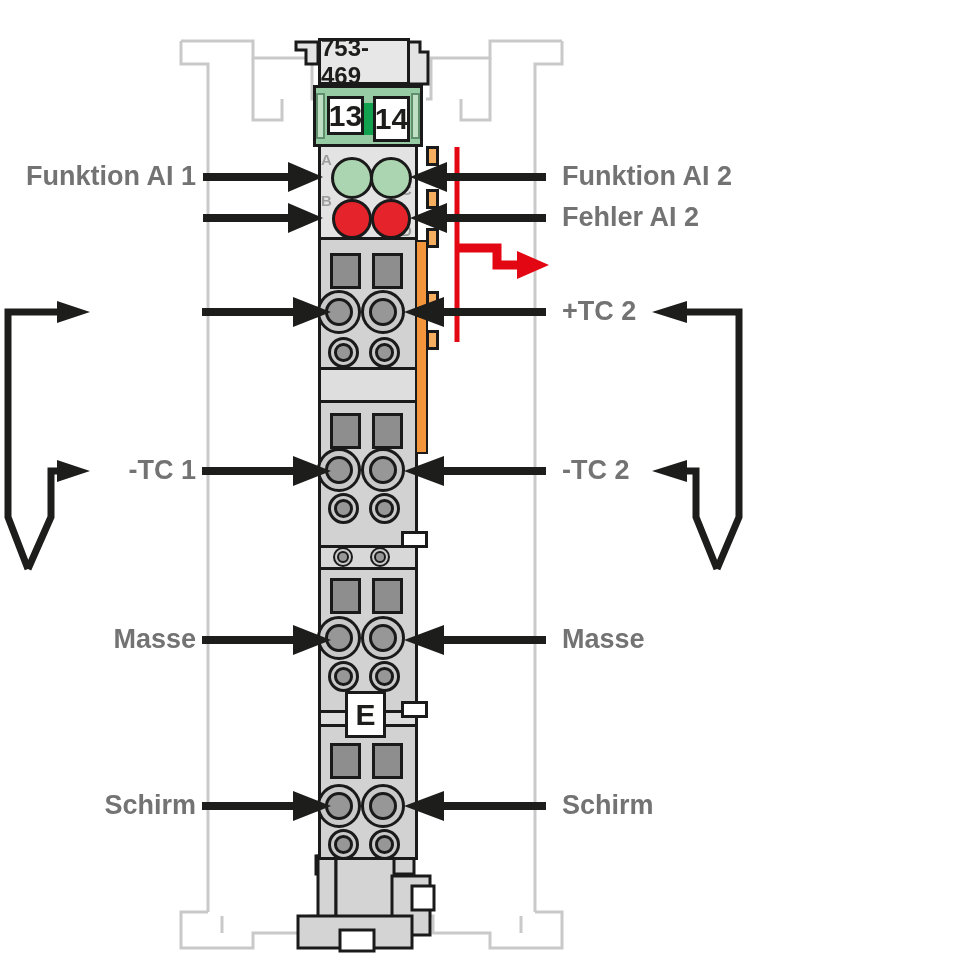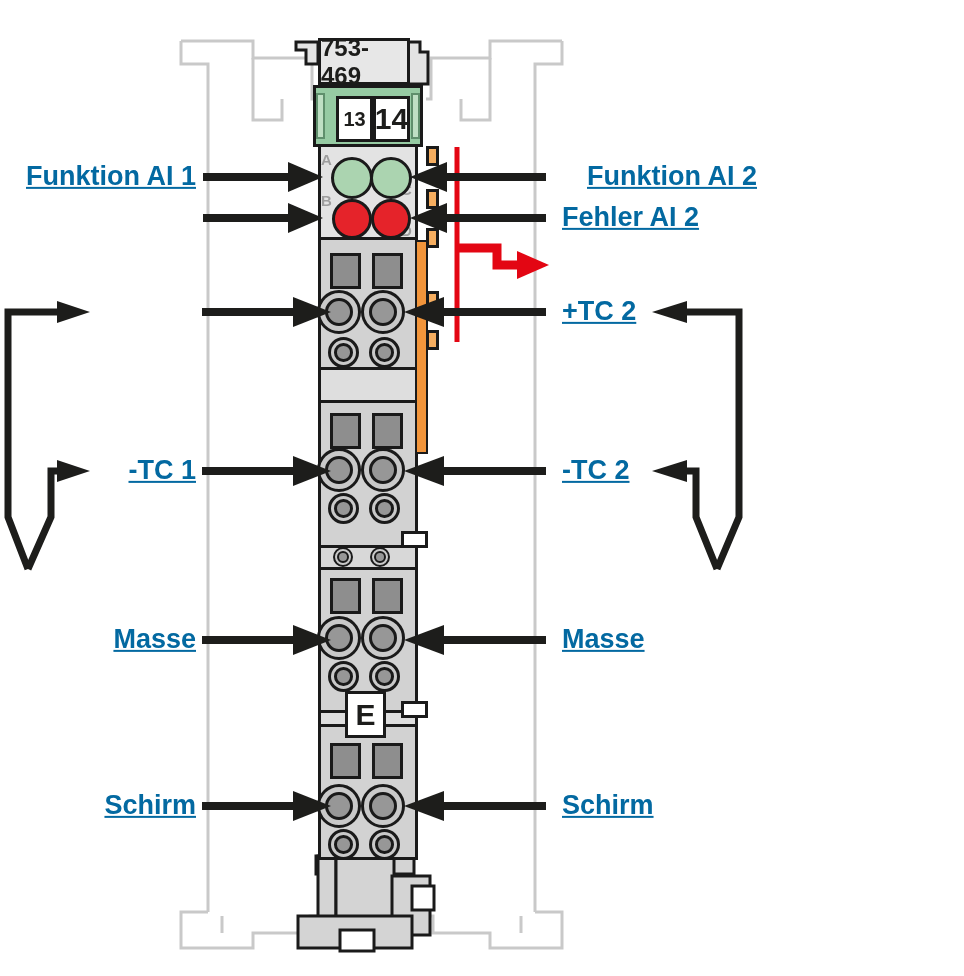--- a/index.html
+++ b/index.html
@@ -12,22 +12,22 @@
   .sq{position:absolute;box-sizing:border-box;width:31px;height:36px;background:#8e8e8e;border:3px solid #1a1a1a;}
   .ring{position:absolute;box-sizing:border-box;border-radius:50%;border:3px solid #1a1a1a;background:#c9c9c9;
         display:flex;align-items:center;justify-content:center;}
   .ring>div{box-sizing:border-box;border-radius:50%;border:3px solid #1a1a1a;background:#979797;width:74%;height:74%;}
   .led{position:absolute;box-sizing:border-box;border-radius:50%;border:3px solid #1a1a1a;}
   .whitebox{position:absolute;box-sizing:border-box;background:#fff;border:3px solid #1a1a1a;
             display:flex;align-items:center;justify-content:center;
             font-weight:700;color:#1d1d1b;}
   .notch{position:absolute;box-sizing:border-box;background:#fff;border:3px solid #1a1a1a;}
   .ltr{position:absolute;font:700 15px "Liberation Sans",sans-serif;color:#9e9e9e;}
-  .lbl{position:absolute;font:700 27px "Liberation Sans",sans-serif;color:#0369a1;
-       white-space:nowrap;transform:translateY(-52%);text-decoration:underline;}
+  .lbl{position:absolute;font:700 27px "Liberation Sans",sans-serif;color:#737373;
+       white-space:nowrap;transform:translateY(-52%);}
   .lbl.l{left:0;width:196px;text-align:right;}
   .lbl.r{left:562px;}
   .tab{position:absolute;box-sizing:border-box;background:#f6ae60;border:3px solid #1a1a1a;}
 </style>
 </head>
 <body>
 
 <div class="stage">
 
   <svg width="964" height="976">
@@ -62,21 +62,21 @@
   </svg>
 
   <div class="sec" style="left:318px;top:38px;width:92px;height:47px;background:#e7e7e7;display:flex;align-items:center;justify-content:center;font:700 24px 'Liberation Sans',sans-serif;color:#1d1d1b;">
     <span>753-469</span>
   </div>
 
   <div class="sec" style="left:313px;top:85px;width:110px;height:62px;background:#96cba3;"></div>
   <div class="abs" style="left:316px;top:93px;width:9px;height:46px;background:#bfe0c4;border:2px solid #5f8f6c;"></div>
   <div class="abs" style="left:411px;top:93px;width:9px;height:46px;background:#bfe0c4;border:2px solid #5f8f6c;"></div>
   <div class="abs" style="left:357px;top:103px;width:26px;height:32px;background:#12a14e;"></div>
-  <div class="whitebox" style="left:336px;top:96px;width:37px;height:46px;font-size:20px;">
+  <div class="whitebox" style="left:327px;top:96px;width:37px;height:39px;font-size:30px;">
       <span>13</span>
     </div>
   <div class="whitebox" style="left:373px;top:96px;width:37px;height:46px;font-size:30px;">
       <span>14</span>
     </div>
 
   <div class="sec" style="left:318px;top:144px;width:100px;height:96px;background:#e3e3e3;"></div>
   <div class="ltr" style="left:321px;top:151px;">A</div>
   <div class="ltr" style="left:321px;top:192px;">B</div>
   <div class="ltr" style="left:401px;top:181px;">C</div>
@@ -235,20 +235,20 @@
       <polygon points="687,301 687,323 652,312"></polygon>
         <polygon points="687,460 687,482 652,471"></polygon>
     </g>
   </svg>
 
   <div class="lbl l" style="top:177px;">Funktion AI 1</div>
   <div class="lbl l" style="top:471px;">-TC 1</div>
   <div class="lbl l" style="top:640px;">Masse</div>
   <div class="lbl l" style="top:806px;">Schirm</div>
 
-  <div class="lbl r" style="top:177px;margin-left:25px;">Funktion AI 2</div>
+  <div class="lbl r" style="top:177px;">Funktion AI 2</div>
   <div class="lbl r" style="top:218px;">Fehler AI 2</div>
   <div class="lbl r" style="top:312px;">+TC 2</div>
   <div class="lbl r" style="top:471px;">-TC 2</div>
   <div class="lbl r" style="top:640px;">Masse</div>
   <div class="lbl r" style="top:806px;">Schirm</div>
 
 </div>
 
 </body></html>

